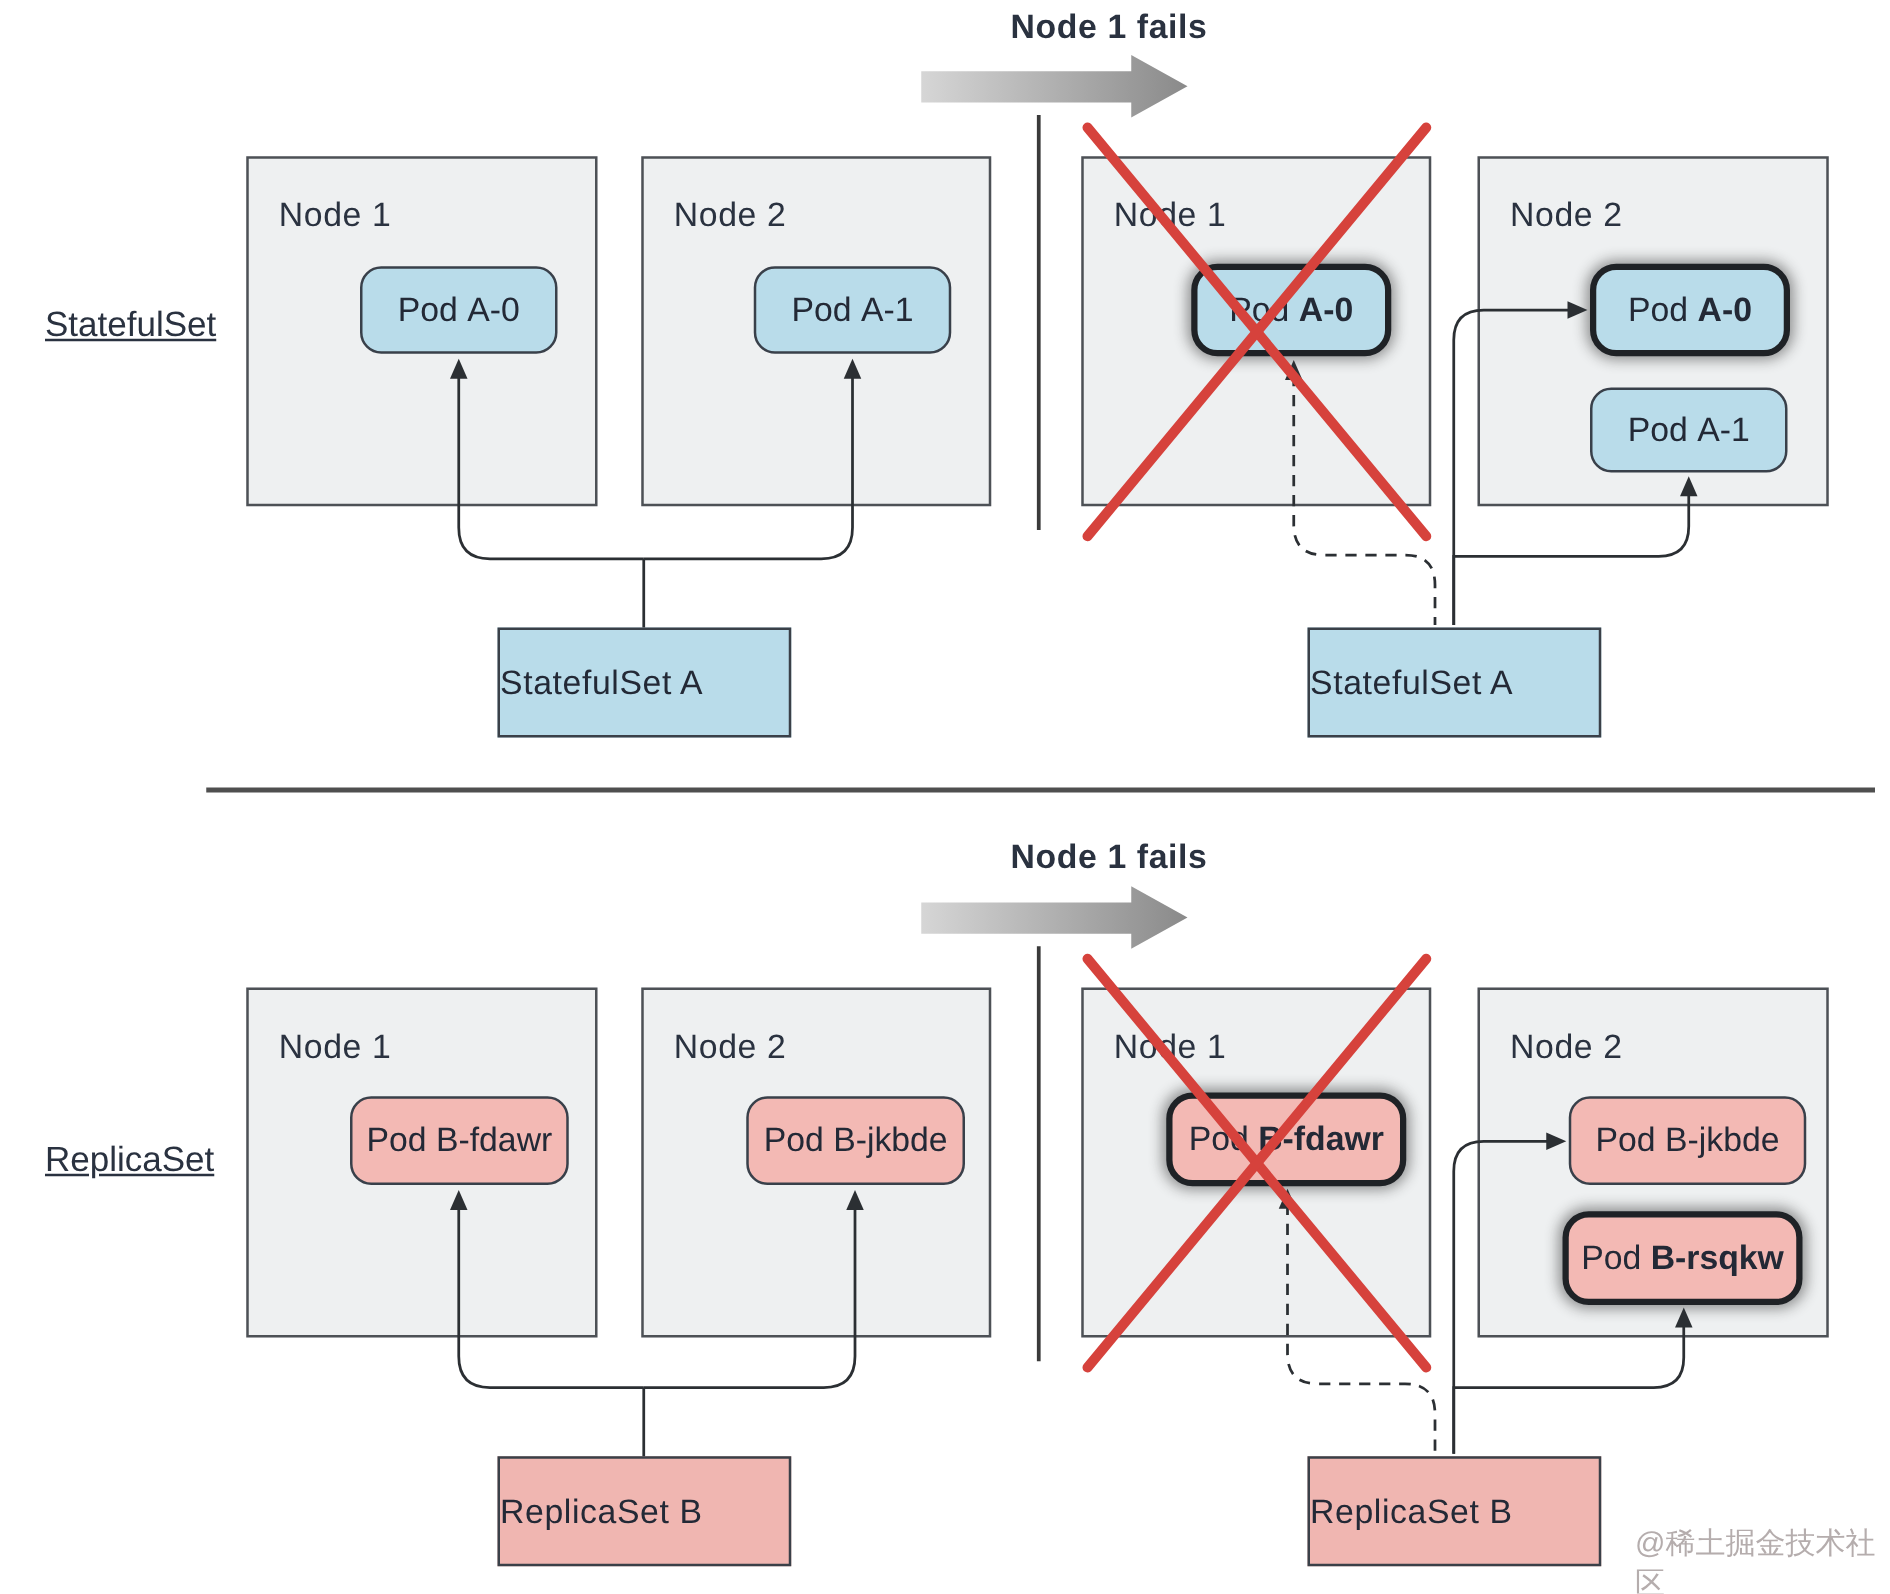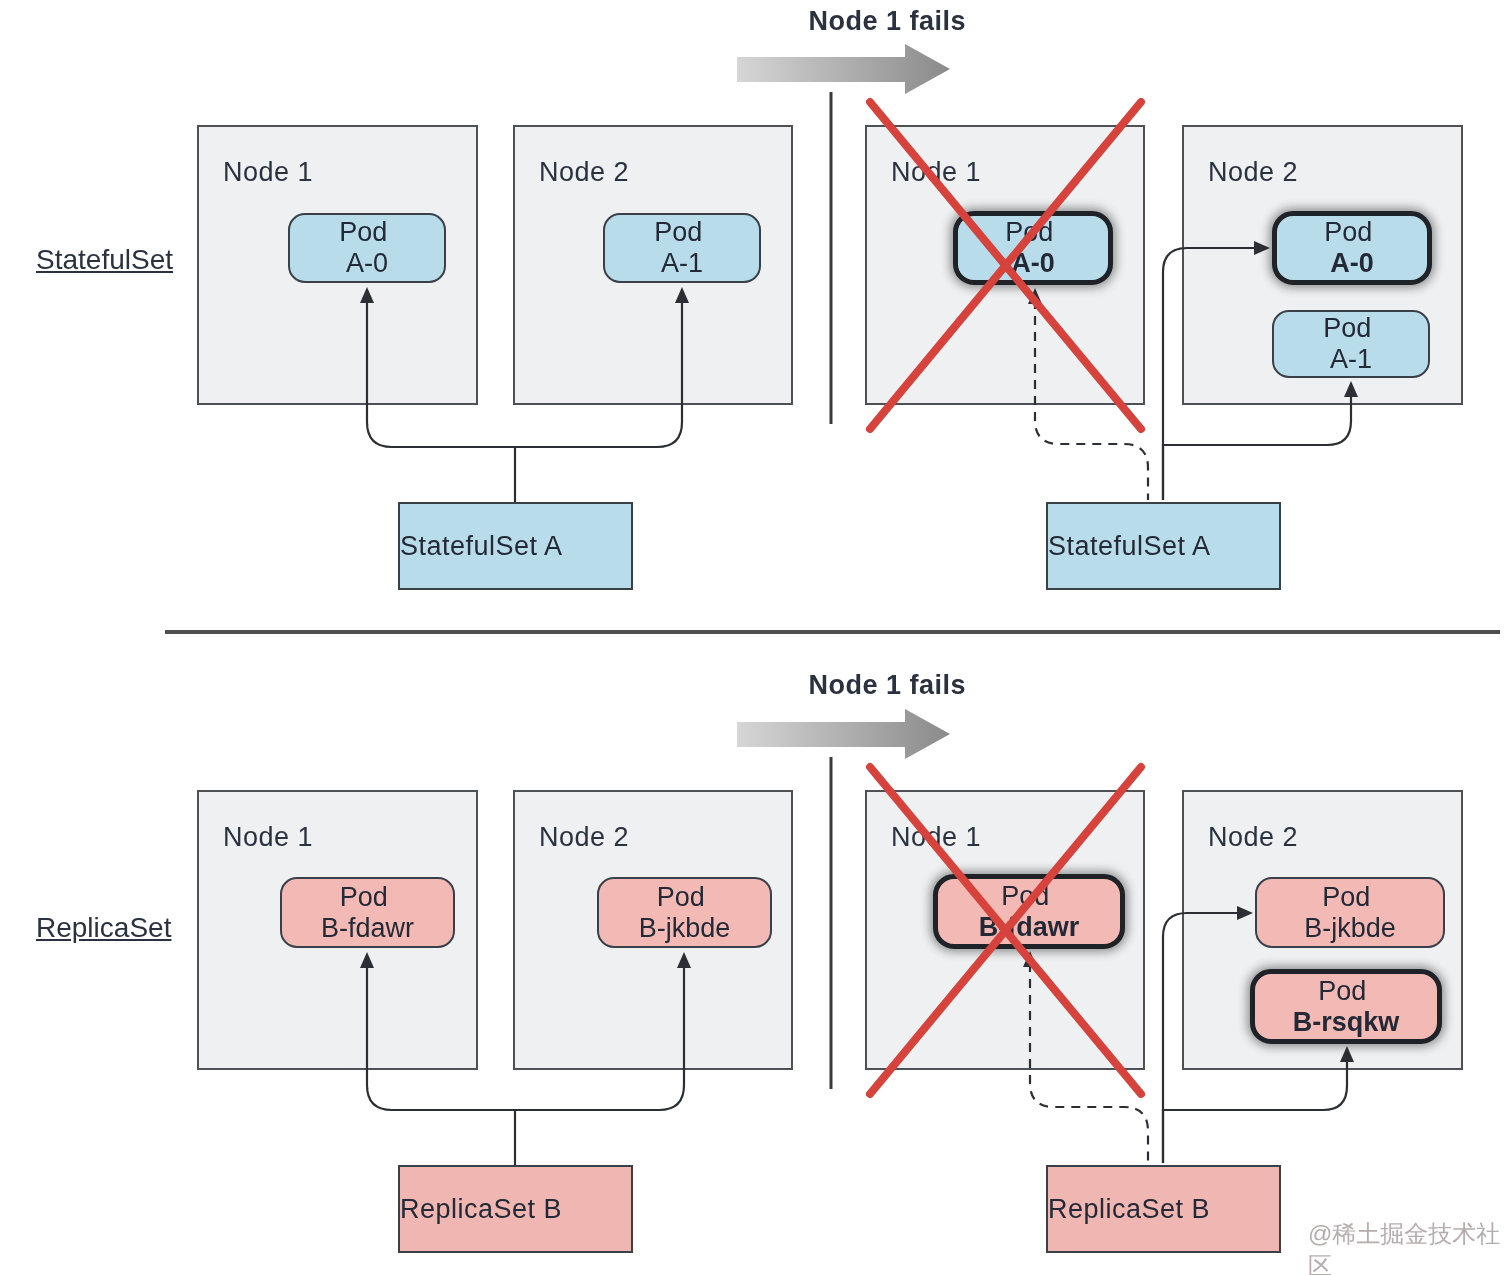--- a/index.html
+++ b/index.html
@@ -11,21 +11,21 @@
     position:absolute;background:var(--node-fill,#eef0f1);
     border:2.5px solid var(--node-border,#4d5156);box-sizing:border-box;z-index:1;
   }
   .node-label{
     position:absolute;left:24px;top:30px;font-size:27px;font-weight:500;
     color:var(--label,#2a3240);letter-spacing:.5px;
   }
   .pod{
     position:absolute;display:flex;align-items:center;justify-content:center;
     border:2.5px solid var(--pod-border,#39404a);border-radius:17px;
-    font-size:27px;font-weight:500;box-sizing:border-box;z-index:2;white-space:nowrap;flex-direction:column;
+    font-size:27px;font-weight:500;box-sizing:border-box;z-index:2;white-space:nowrap;
   }
   .pod.blue{background:var(--pod-blue,#b9dcea);}
   .pod.pink{background:var(--pod-pink,#f3b9b4);}
   .pod.strong{
     border:5px solid var(--pod-border-strong,#1f2226);border-radius:21px;
     box-shadow:0 0 10px 3px rgba(30,30,30,.45);
   }
   .pod .prefix{margin-right:.28em;}
   .pod .em{font-weight:800;}
   .ctrl{

